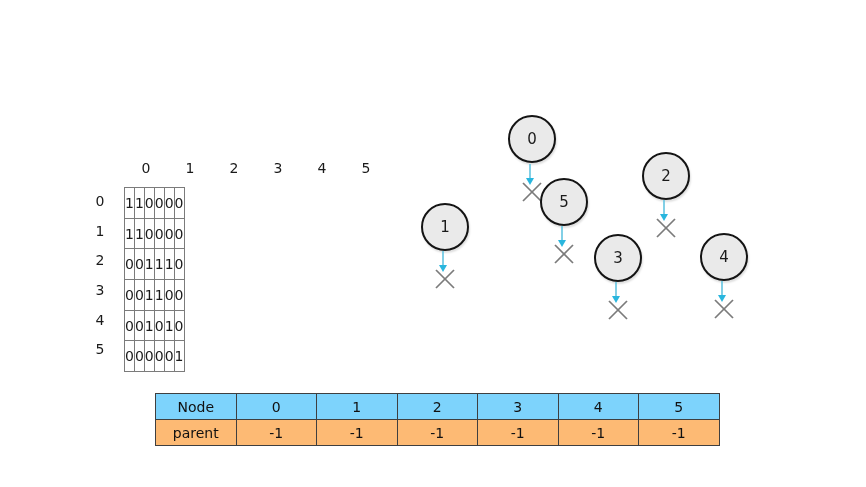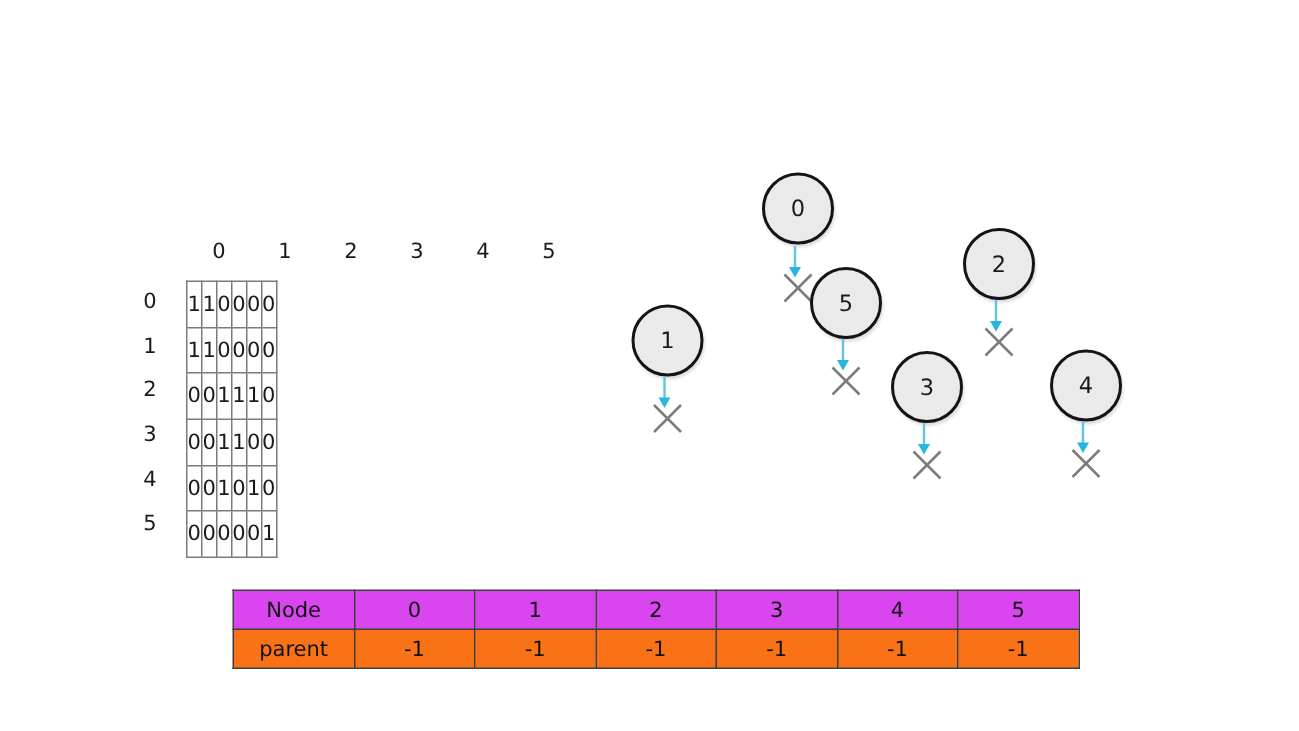--- a/index.html
+++ b/index.html
@@ -84,24 +84,24 @@
     width: 79.5px;
     height: 25px;
     border: 1px solid #3f3f3f;
     text-align: center;
     vertical-align: middle;
     font-size: 14px;
     padding: 0;
     color: #111111;
   }
   table.parent-table tr.header-row td {
-    background: #d946ef;
+    background: #7dd3fc;
   }
   table.parent-table tr.parent-row td {
-    background: #f97316;
+    background: #fdba74;
   }
 
   
   #graph {
     position: absolute;
     left: 0; top: 0;
     width: 866px;
     height: 487px;
     pointer-events: none;
   }

